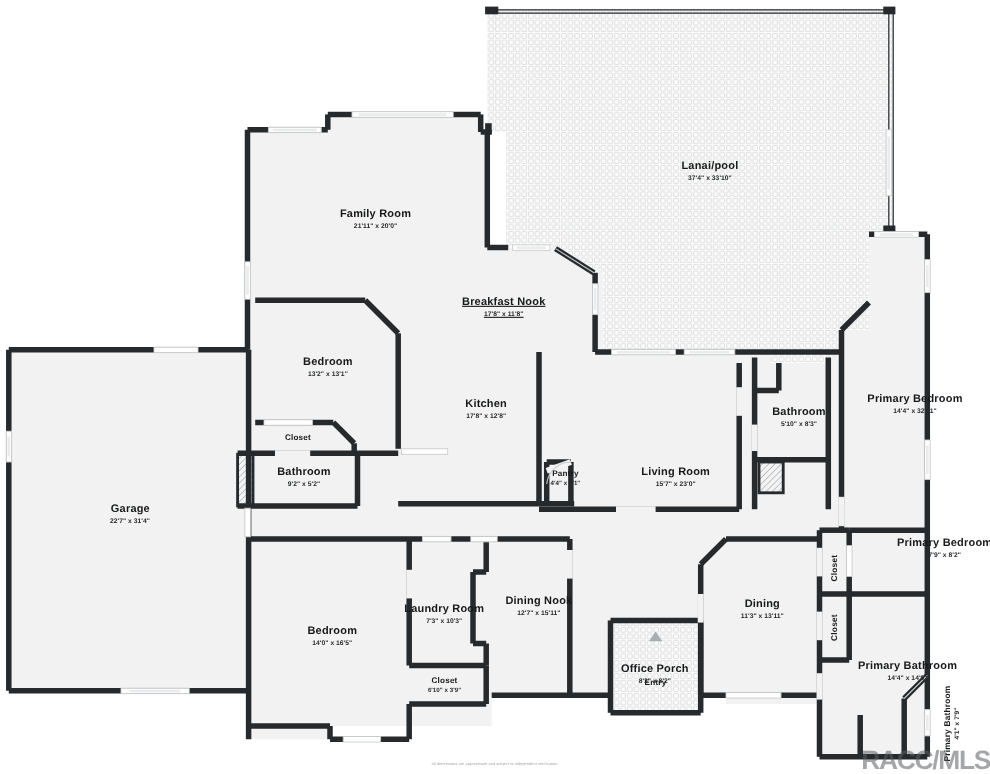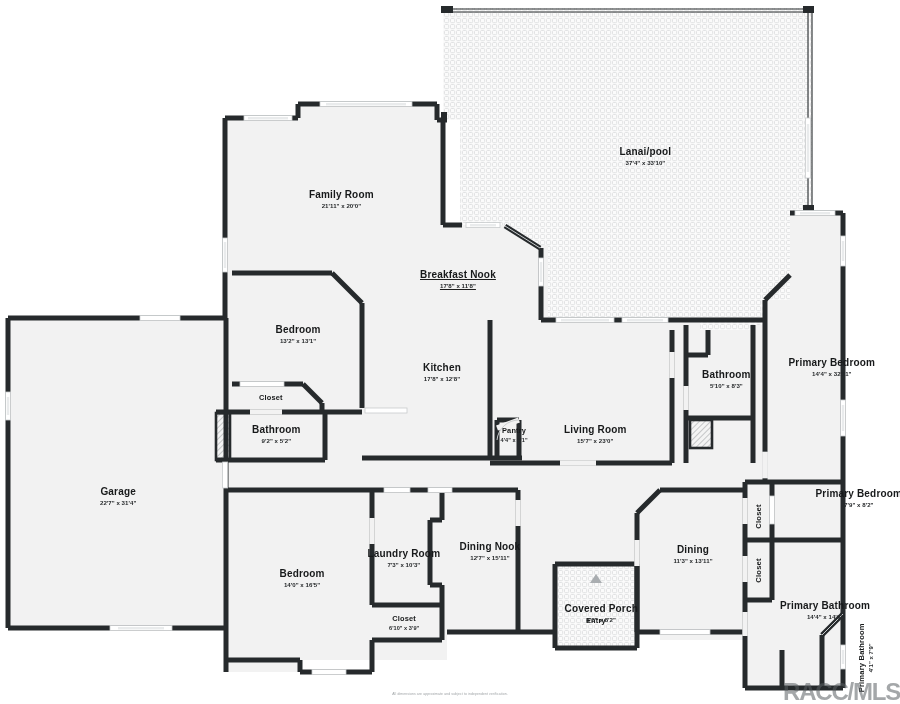--- a/index.html
+++ b/index.html
@@ -341,21 +341,21 @@
         <span class="rl-dim">9'2" x 5'2"</span>
       </div>
       <div class="room-label" style="left: 423px; top: 362px;">
         <span class="rl-name">Kitchen</span>
         <span class="rl-dim">17'8" x 12'8"</span>
       </div>
       <div class="room-label small" style="left: 500.5px; top: 426.5px; text-align: center;">
         <span class="rl-name">Pantry</span>
         <span class="rl-dim">4'4" x 5'1"</span>
       </div>
-      <div class="room-label" style="left: 564px; top: 423.5px;">
+      <div class="room-label" style="left: 583px; top: 423.5px;">
         <span class="rl-name">Living Room</span>
         <span class="rl-dim">15'7" x 23'0"</span>
       </div>
       <div class="room-label" style="left: 702px; top: 368.5px;">
         <span class="rl-name">Bathroom</span>
         <span class="rl-dim">5'10" x 8'3"</span>
       </div>
       <div class="room-label" style="left: 788.5px; top: 356.5px;">
         <span class="rl-name">Primary Bedroom</span>
         <span class="rl-dim">14'4" x 32'11"</span>
@@ -375,21 +375,21 @@
       <div class="room-label vertical" style="left: 747px; top: 511.5px;">
         <span class="rl-name">Closet</span>
       </div>
       <div class="room-label vertical" style="left: 747px; top: 565.5px;">
         <span class="rl-name">Closet</span>
       </div>
       <div class="room-label" style="left: 673.5px; top: 543.5px;">
         <span class="rl-name">Dining</span>
         <span class="rl-dim">11'3" x 13'11"</span>
       </div>
-      <div class="room-label" style="left: 100px; top: 486px;">
+      <div class="room-label" style="left: 100px; top: 457px; text-align: right;">
         <span class="rl-name">Garage</span>
         <span class="rl-dim">22'7" x 31'4"</span>
       </div>
       <div class="room-label" style="left: 279.5px; top: 567.5px;">
         <span class="rl-name">Bedroom</span>
         <span class="rl-dim">14'0" x 16'5"</span>
       </div>
       <div class="room-label two-line" style="left: 367.5px; top: 547.5px;">
         <span class="rl-name">Laundry Room</span>
         <span class="rl-dim">7'3" x 10'3"</span>
@@ -399,21 +399,21 @@
         <span class="rl-dim">6'10" x 3'9"</span>
       </div>
       <div class="room-label" style="left: 459.5px; top: 540.5px;">
         <span class="rl-name">Dining Nook</span>
         <span class="rl-dim">12'7" x 15'11"</span>
       </div>
       <div class="room-label small" style="left: 586px; top: 617px;">
         <span class="rl-name">Entry</span>
       </div>
       <div class="room-label" style="left: 564.5px; top: 602.5px;">
-        <span class="rl-name">Covered Porch</span>
+        <span class="rl-name">Office Porch</span>
         <span class="rl-dim">8'3" x 8'2"</span>
       </div>
     </div>
 
   <div class="entry-arrow" id="entry-arrow" style="left: 589.5px; top: 573.5px;"></div>
 
   <div class="disclaimer" id="disclaimer" style="top: 692px;">All dimensions are approximate and subject to independent verification.</div>
 
   <div class="watermark" id="watermark" style="left: 783px; top: 678px;">RACC/MLS®</div>
 

